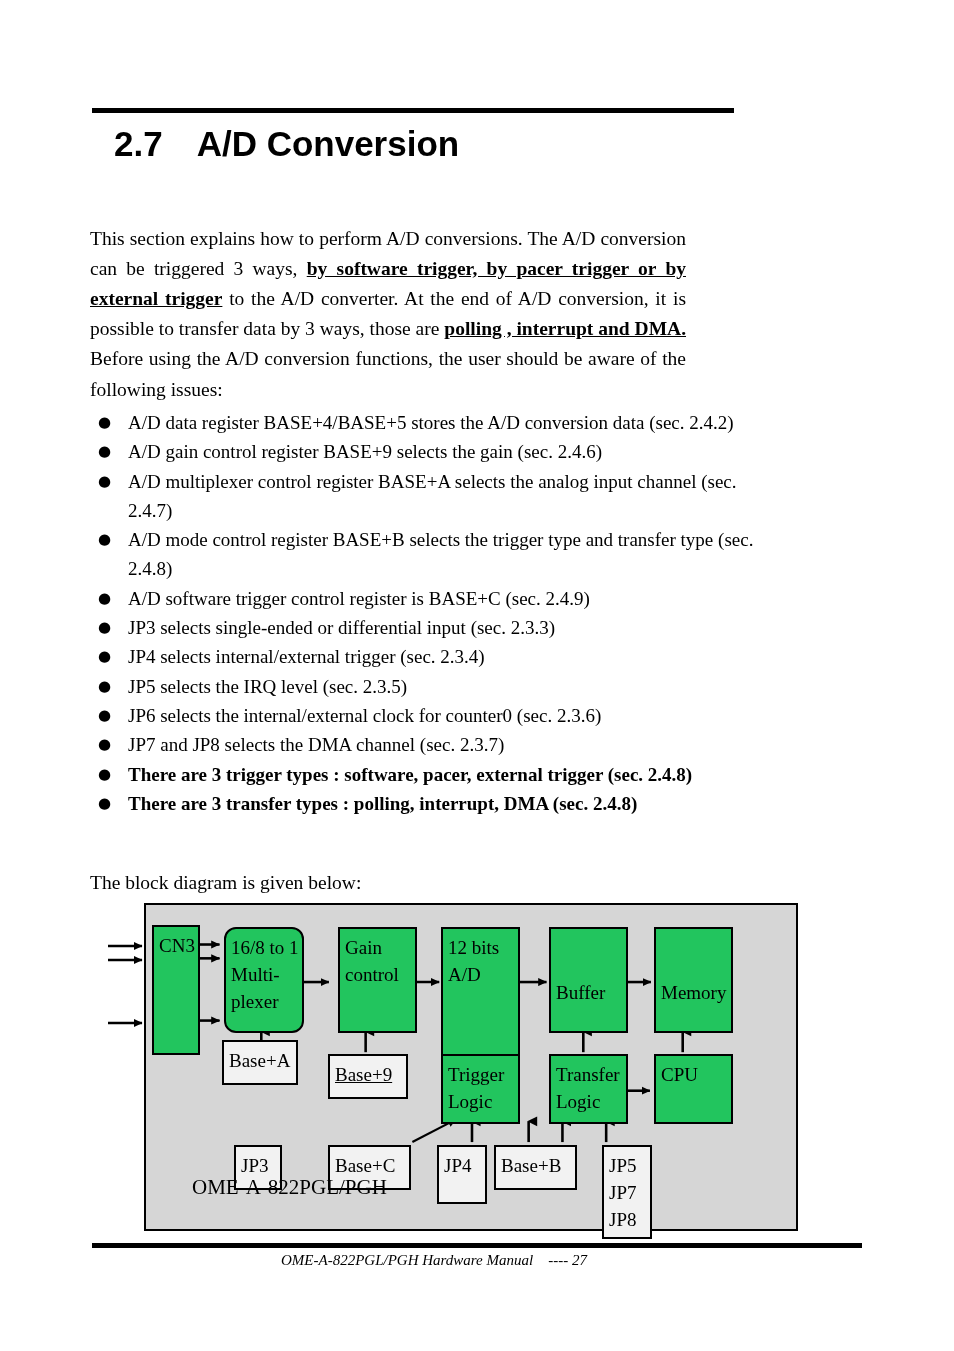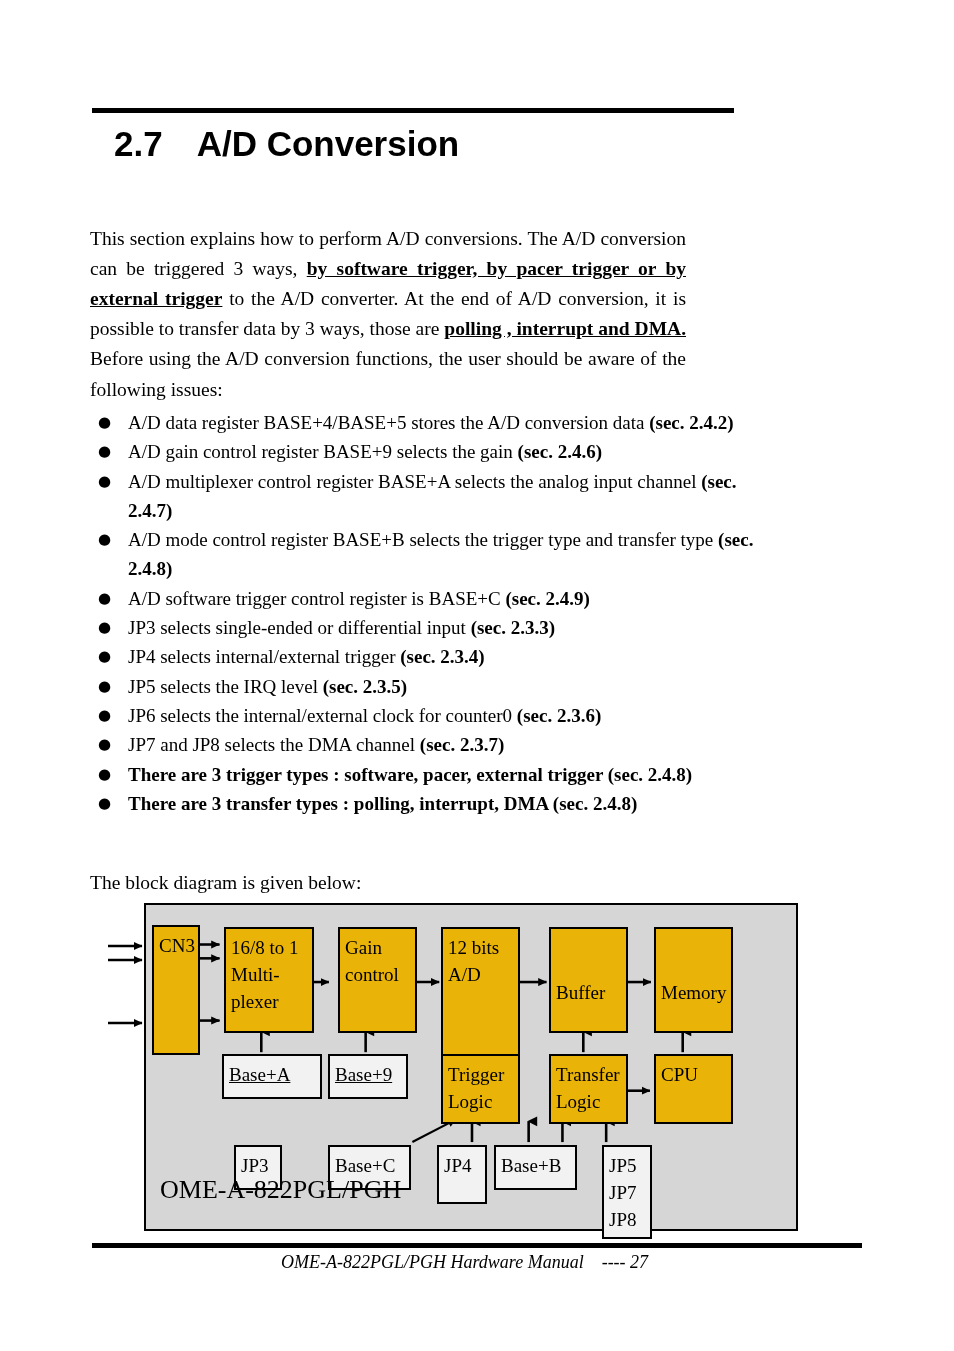--- a/index.html
+++ b/index.html
@@ -74,21 +74,21 @@
     font-family: "DejaVu Sans", sans-serif;
     font-size: 15px;
     line-height: 29.3px;
     padding-left: 2px;
     box-sizing: border-box;
   }
   .bullet-text {
     flex: 1 1 auto;
     padding-right: 4px;
   }
-  .bullet-text b { font-weight: bold; }
+  .bullet-text b { font-weight: normal; }
   .bullet-row.bold .bullet-text { font-weight: bold; }
 
   
   .lead-in {
     position: absolute;
     left: 90px;
     top: 872px;
     font-size: 19.5px;
   }
 
@@ -98,34 +98,35 @@
     left: 144px;
     top: 903px;
     width: 654px;
     height: 328px;
     background: #d6d6d6;
     border: 2px solid #000000;
     box-sizing: border-box;
   }
   .dbox {
     position: absolute;
-    background: #eab308;
+    background: #22c55e;
     border: 2px solid #000000;
     box-sizing: border-box;
     font-size: 19px;
     line-height: 27px;
     padding: 5px 0 0 5px;
   }
   .dbox.shaded { background: #f2f2f2; }
   .dbox .ln { display: block; white-space: nowrap; }
 
   .dlabel {
     position: absolute;
-    font-size: 26px;
+    font-size: 21px;
     white-space: nowrap;
+    margin-left: 32px;
   }
 
   
   .wires {
     position: absolute;
     left: 0; top: 0;
     width: 100%; height: 100%;
     overflow: visible;
     pointer-events: none;
   }
@@ -146,21 +147,21 @@
     left: 92px;
     top: 1243px;
     width: 770px;
     height: 5px;
     background: #000000;
   }
   .footer-text {
     position: absolute;
     left: 281px;
     top: 1252px;
-    font-size: 18px;
+    font-size: 15px;
     font-style: italic;
     white-space: pre;
   }
 </style>
 </head>
 <body>
 
 <div class="head-rule"></div>
 
 <div class="section-title"><span>2.7</span><span class="gap"></span><span>A/D Conversion</span></div>
@@ -275,21 +276,21 @@
 
     <line x1="419" y1="240" x2="419" y2="219" stroke="#000" stroke-width="2.6" marker-end="url(#ahu)"></line>
 
     <line x1="463" y1="240" x2="463" y2="219" stroke="#000" stroke-width="2.6" marker-end="url(#ahu)"></line>
   </svg>
 
   <div class="dbox" style="left:6px; top:20px; width:48px; height:130px;">
     <span class="ln">CN3</span>
   </div>
 
-  <div class="dbox" style="left:78px; top:22px; width:90px; height:106px;">
+  <div class="dbox" style="left:78px; top:22px; width:80px; height:106px;border-radius:12px;">
     <span class="ln">16/8 to 1</span>
     <span class="ln">Multi-</span>
     <span class="ln">plexer</span>
   </div>
 
   <div class="dbox" style="left:184px; top:22px; width:79px; height:106px;margin-left:8px;">
     <span class="ln">Gain</span>
     <span class="ln">control</span>
   </div>
 
@@ -299,21 +300,21 @@
   </div>
 
   <div class="dbox" style="left:508px; top:22px; width:79px; height:106px; padding-top:50px;">
     <span class="ln">Memory</span>
   </div>
 
   <div class="dbox" style="left:403px; top:22px; width:79px; height:106px; padding-top:50px;">
     <span class="ln">Buffer</span>
   </div>
 
-  <div class="dbox shaded" style="left:76px; top:149px; width:100px; height:45px;text-decoration:underline;">
+  <div class="dbox shaded" style="left:76px; top:135px; width:76px; height:45px;">
     <span class="ln">Base+A</span>
   </div>
 
   <div class="dbox shaded" style="left:182px; top:149px; width:80px; height:45px;text-decoration:underline;">
     <span class="ln">Base+9</span>
   </div>
 
   <div class="dbox" style="left:295px; top:149px; width:79px; height:70px;">
     <span class="ln">Trigger</span>
     <span class="ln">Logic</span>

